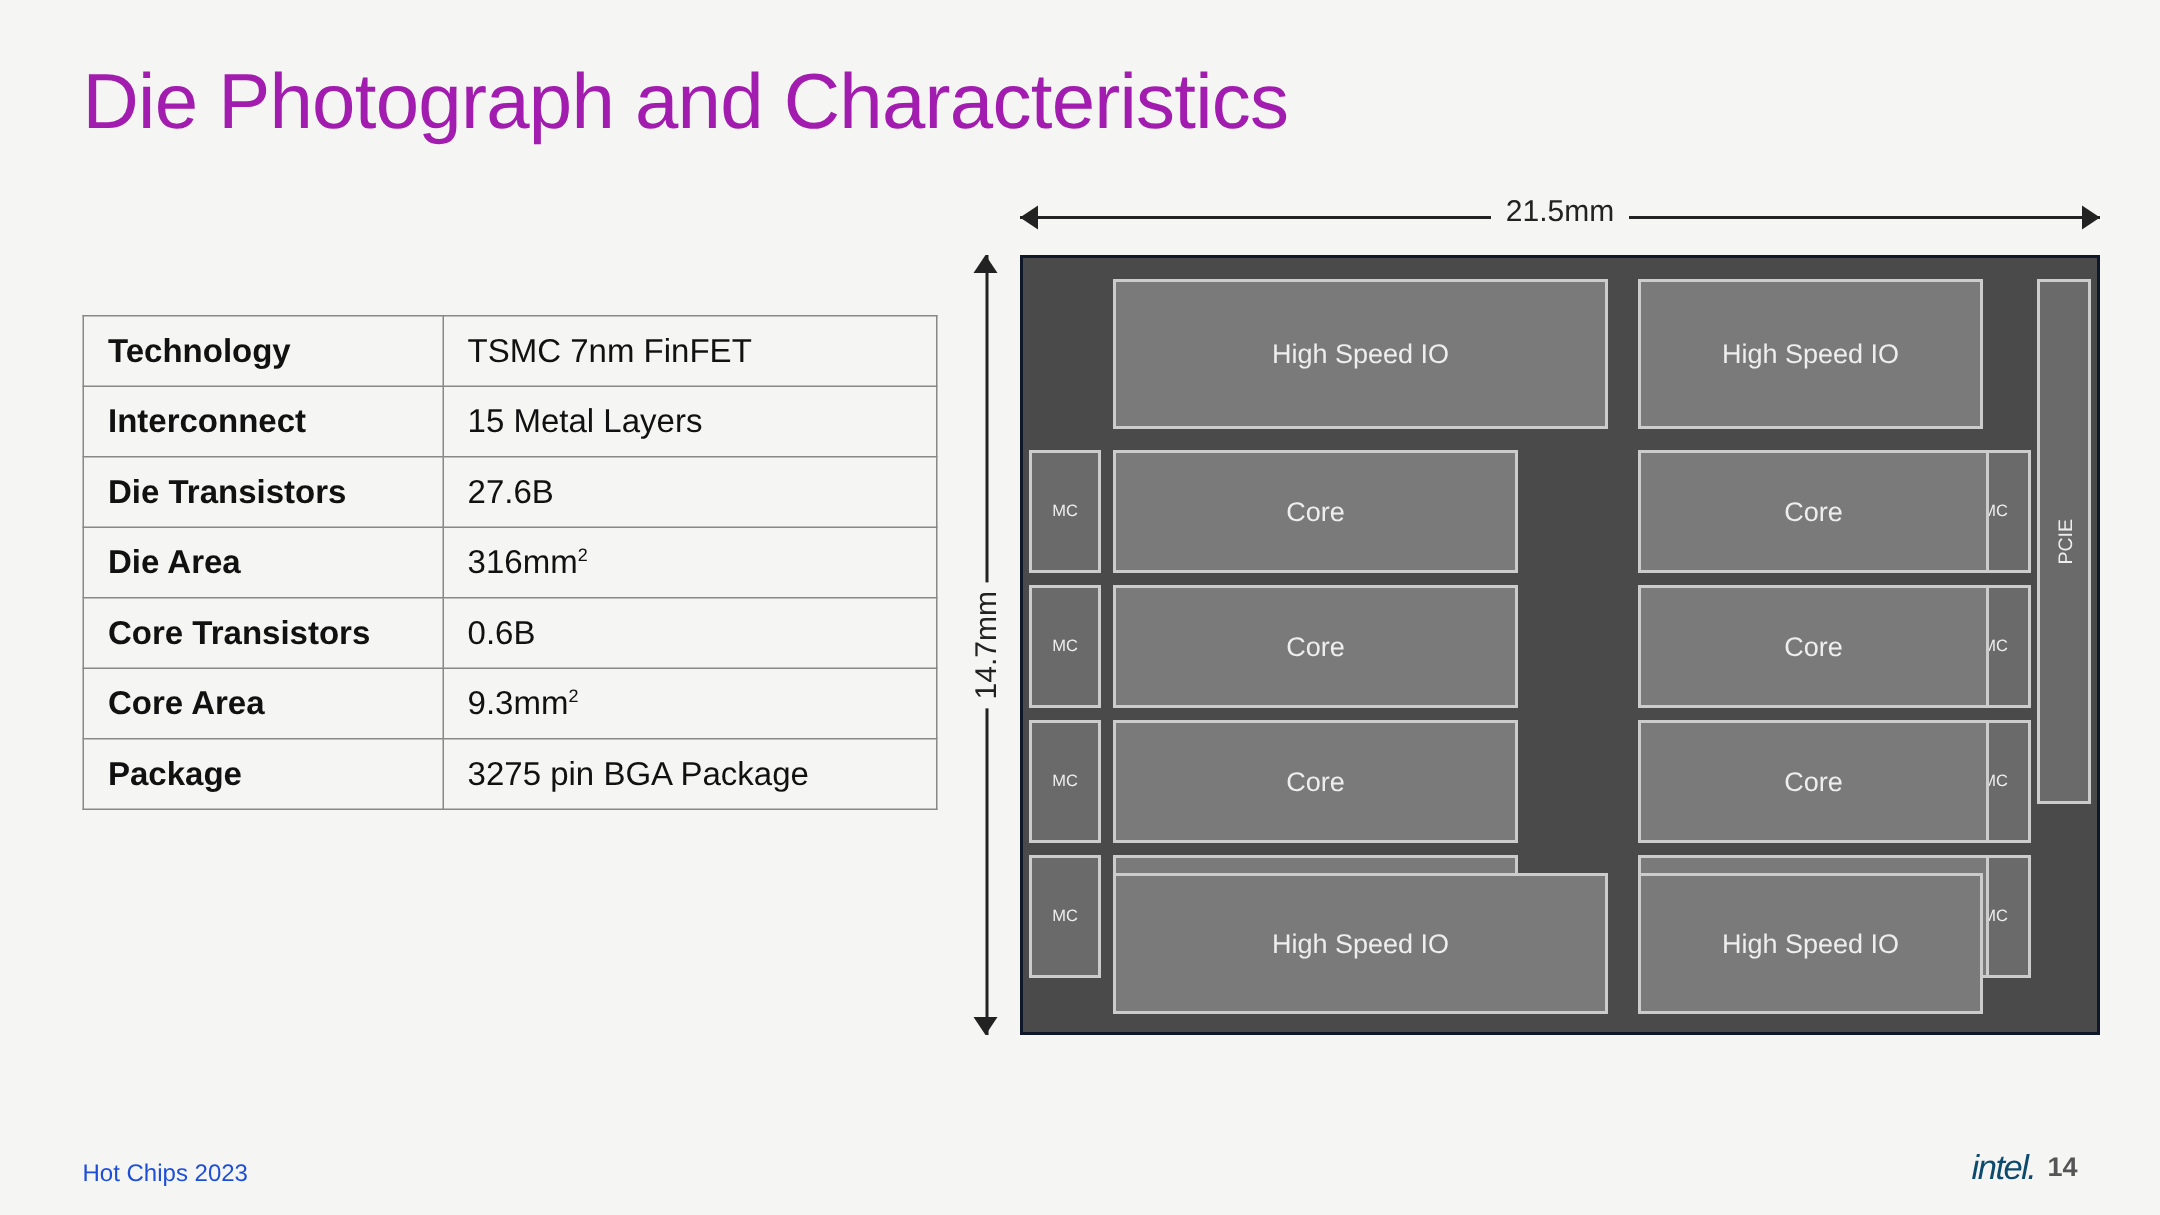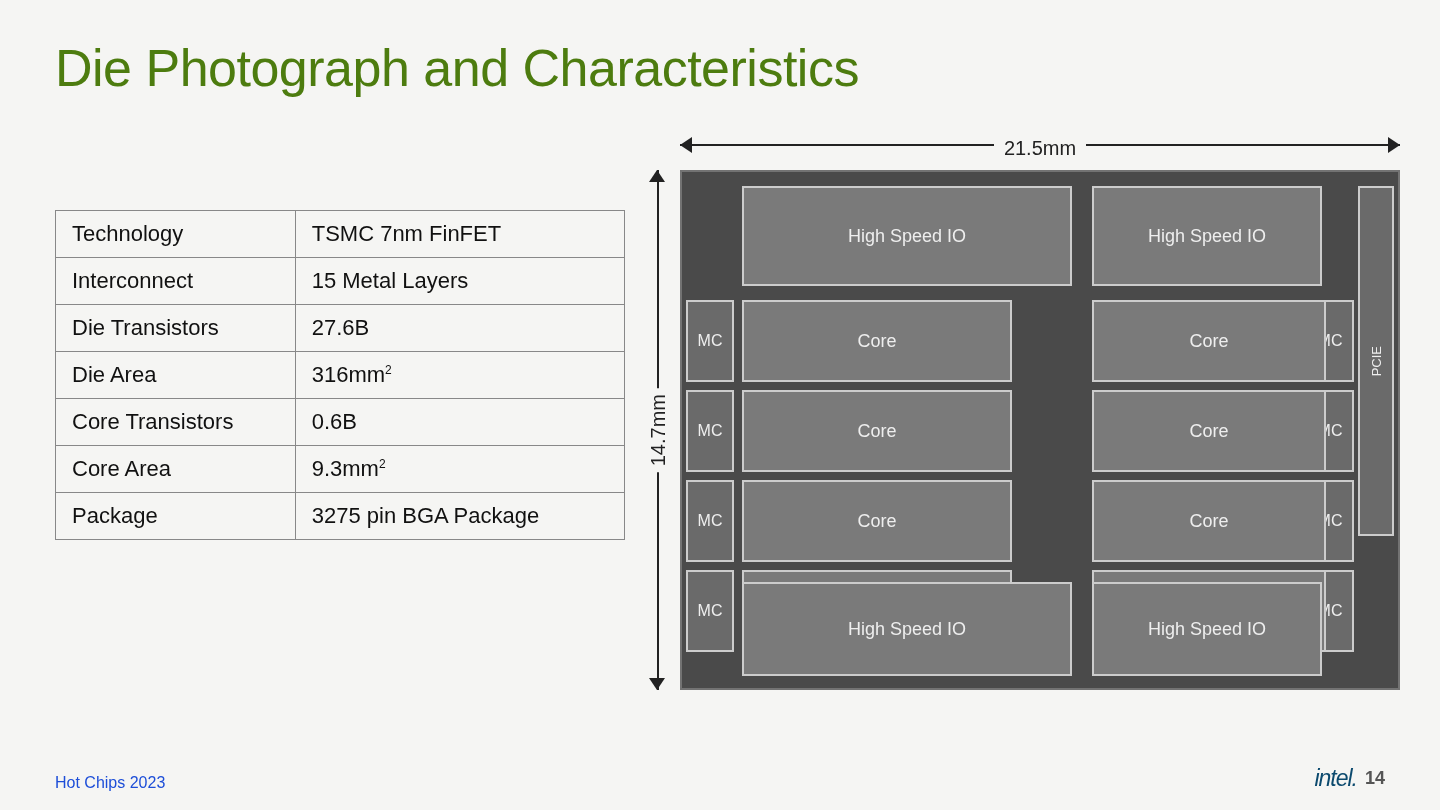--- a/index.html
+++ b/index.html
@@ -11,41 +11,42 @@
       overflow: hidden;
       position: relative;
     }
 
     .page-title {
       position: absolute;
       top: 38px;
       left: 55px;
       font-size: 52px;
       font-weight: 300;
-      color: #4d7c0f;
+      color: #a21caf;
       letter-spacing: -0.5px;
     }
 
     
     .spec-table {
       position: absolute;
       top: 210px;
       left: 55px;
       border-collapse: collapse;
       width: 570px;
     }
     .spec-table td {
       border: 1.5px solid #888;
       padding: 10px 16px;
       font-size: 22px;
       color: #111;
       font-weight: 300;
     }
     .spec-table td:first-child {
       width: 240px;
+      font-weight: bold;
     }
     .spec-table td:last-child {
       width: 330px;
     }
 
     
     .die-diagram-container {
       position: absolute;
       top: 130px;
       left: 640px;
@@ -54,21 +55,21 @@
     }
 
     
     .dim-top {
       position: absolute;
       top: 0px;
       left: 40px;
       right: 0px;
       height: 30px;
       display: flex;
-      align-items: flex-end;
+      align-items: flex-start;
       justify-content: center;
     }
     .dim-top-line {
       position: absolute;
       top: 14px;
       left: 0;
       right: 0;
       height: 1.5px;
       background: #222;
     }
@@ -148,21 +149,21 @@
     }
 
     
     .die-chip {
       position: absolute;
       top: 40px;
       left: 40px;
       right: 0;
       bottom: 20px;
       background: #4a4a4a;
-      border: 2px solid #737373;
+      border: 2px solid #0f172a;
     }
 
     
     .hsio-top-left {
       position: absolute;
       top: 14px;
       left: 60px;
       width: 330px;
       height: 100px;
       background: #7a7a7a;
@@ -256,21 +257,21 @@
     }
 
     .block-label {
       color: #eee;
       font-size: 18px;
       font-weight: 400;
       text-align: center;
     }
     .mc-label {
       color: #eee;
-      font-size: 16px;
+      font-size: 11px;
       font-weight: 400;
       text-align: center;
     }
 
     
     .footer-left {
       position: absolute;
       bottom: 18px;
       left: 55px;
       font-size: 16px;

